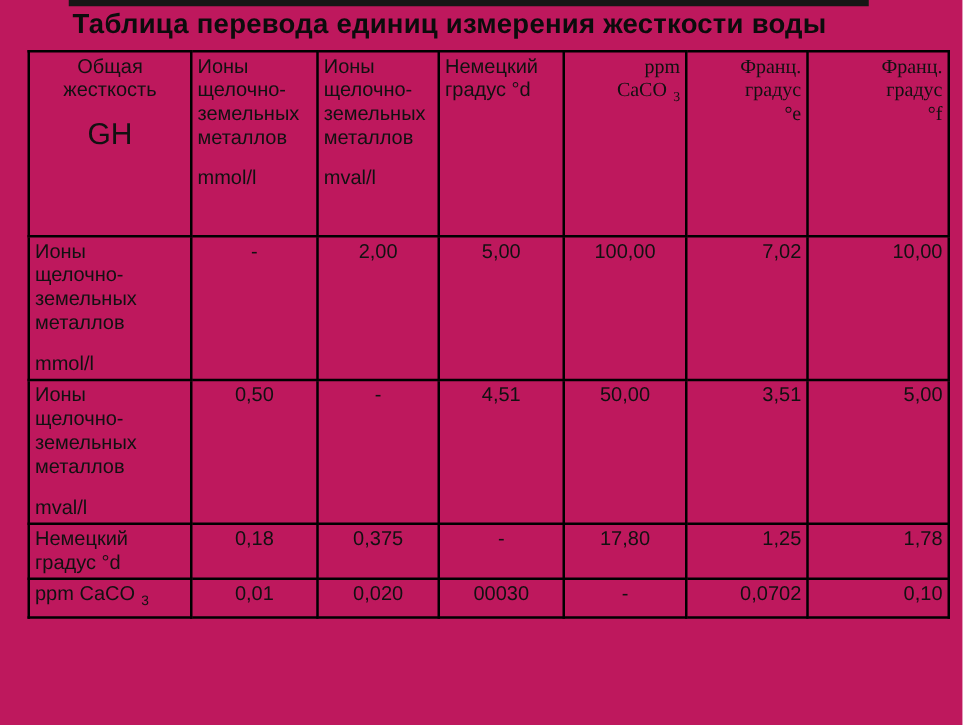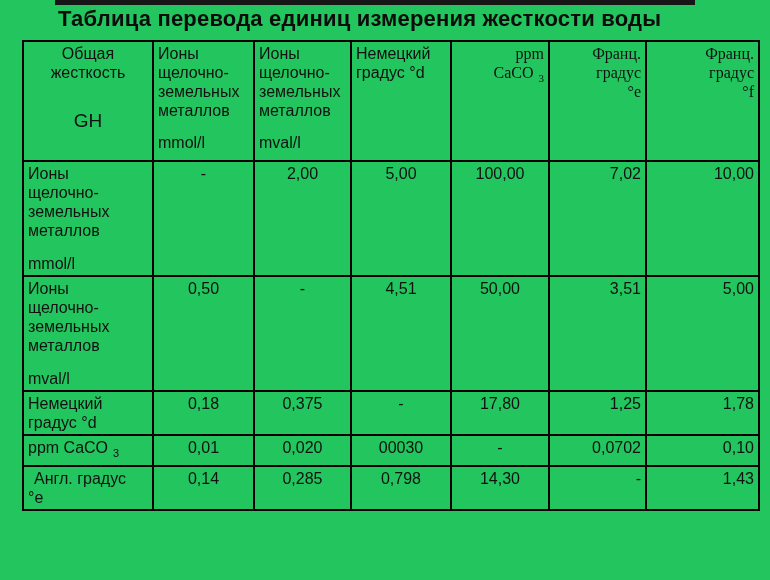--- a/index.html
+++ b/index.html
@@ -1,28 +1,28 @@
 <!DOCTYPE html>
 <html><head>
 <meta charset="utf-8">
 <style>
   html,body{margin:0;padding:0;background:#fff;}
-  .page{position:relative;width:770px;height:580px;background:#22c55e;
+  .page{position:relative;width:770px;height:580px;background:#be185d;
         font-family:"Liberation Sans",sans-serif;color:#111;overflow:hidden;}
   .top-bar{position:absolute;left:55px;top:0;width:640px;height:5px;background:#161616;}
   .title{position:absolute;left:58px;top:6px;margin:0;font-size:22px;font-weight:700;
          color:#0c0c0c;white-space:nowrap;letter-spacing:0.2px;}
   table.conv{position:absolute;left:22px;top:40px;width:736px;
              border-collapse:collapse;table-layout:fixed;}
   .conv td{border:2px solid #000;vertical-align:top;padding:2px 4px;
            font-size:16px;line-height:19px;overflow:hidden;color:#111;}
-  tr.rh{height:120px;} tr.r1{height:114px;} tr.r2{height:110px;}
+  tr.rh{height:148px;} tr.r1{height:114px;} tr.r2{height:110px;}
   tr.r3{height:44px;}  tr.r4{height:25px;border-radius:15px;}  tr.r5{height:43px;} tr.r6{height:46px;}
   .hc1{text-align:center;padding-top:8px;}
-  .hc1 .gh{margin-top:29px;font-size:19px;}
+  .hc1 .gh{margin-top:16px;font-size:24px;}
   .hlft{text-align:left;padding-left:6px;}
   .hctr{text-align:right;padding-top:4px;font-family:Liberation Serif, serif;}
   .unit{margin-top:13px;}
   .lc{padding-left:5px;}
   .lc .unit{margin-top:14px;}
   .vc{font-size:17px;padding-top:3px;}
   .ctr{text-align:center;}
   .lft{text-align:right;padding-left:7px;}
   sub.s3{font-size:11px;margin-left:5px;}
 </style>
@@ -135,29 +135,17 @@
           <span>ppm CaCO</span><sub class="s3">3</sub>
         </td>
         <td class="vc ctr">0,01</td>
         <td class="vc ctr">0,020</td>
         <td class="vc ctr">00030</td>
         <td class="vc ctr">-</td>
         <td class="vc lft">0,0702</td>
         <td class="vc lft">0,10</td>
       </tr>
 
-      <tr class="r5">
-        <td class="lc">
-          <div style="padding-left:6px">Англ. градус</div>
-          <div>°e</div>
-        </td>
-        <td class="vc ctr">0,14</td>
-        <td class="vc ctr">0,285</td>
-        <td class="vc ctr">0,798</td>
-        <td class="vc ctr">14,30</td>
-        <td class="vc lft">-</td>
-        <td class="vc lft">1,43</td>
-      </tr>
 
 
     </tbody>
   </table>
 </div>
 
 </body></html>

